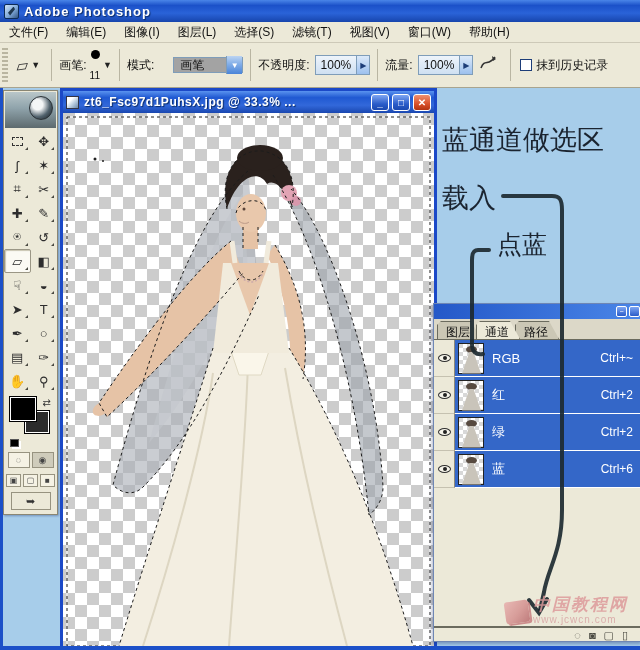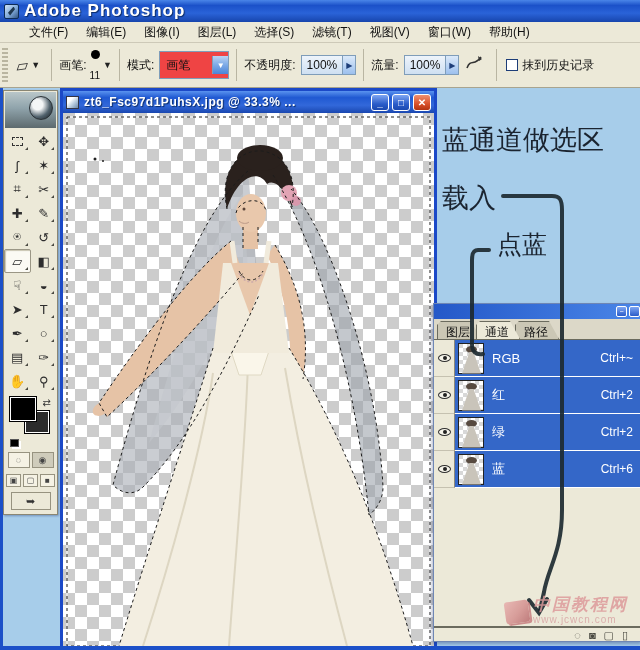--- a/index.html
+++ b/index.html
@@ -12,40 +12,40 @@
   .edge-b { position:absolute; left:0; bottom:0; width:640px; height:4px; background:#1c50c8; z-index:60; }
 
   .titlebar { position:absolute; left:0; top:0; width:640px; height:22px;
     background:linear-gradient(180deg,#4a85e8 0%,#1b51c9 25%,#2a63d8 60%,#1745ad 100%);
     display:flex; align-items:center; padding-left:4px; z-index:70; }
   .ps-icon { width:15px; height:15px; border-radius:2px; margin-right:5px;
     background:linear-gradient(135deg,#cfe3f6 0%,#7fa8d8 55%,#31537e 100%);
     border:1px solid #0d2b55; position:relative; }
   .ps-icon::after { content:""; position:absolute; left:3px; top:2px; width:7px; height:9px;
     background:#20384f; clip-path:polygon(80% 0,100% 30%,30% 100%,0 70%); }
-  .titlebar .title { color:#fff; font-weight:bold; font-size:17px; letter-spacing:1px;
+  .titlebar .title { color:#fff; font-weight:bold; font-size:13px; letter-spacing:1px;
     text-shadow:1px 1px 1px #0a2a66; }
 
   .menubar { position:absolute; left:0; top:22px; width:640px; height:21px; background:#ece9d8;
-    border-bottom:1px solid #cdc9b8; display:flex; align-items:center; padding-left:20px; z-index:70; }
+    border-bottom:1px solid #cdc9b8; display:flex; align-items:center; padding-left:0; z-index:70; }
   .menu-item { font-size:12px; color:#111; padding:2px 9px; white-space:nowrap; }
 
   .optionsbar { position:absolute; left:0; top:43px; width:640px; height:45px; background:#ece9d8;
     border-bottom:1px solid #a8a48f; display:flex; align-items:center; z-index:70; }
   .grip { width:6px; height:34px; margin:0 4px 0 2px;
     background:repeating-linear-gradient(180deg,#b9b5a0 0 2px,transparent 2px 4px); }
   .opt-sep { width:1px; height:32px; background:#b9b5a2; margin:0 7px; }
   .opt-label { font-size:12px; color:#111; white-space:nowrap; }
   .tool-preview { display:flex; align-items:center; gap:3px; margin:0 4px; }
   .eraser-glyph { font-size:16px; color:#333; transform:rotate(-8deg); }
   .dd-arrow { font-size:9px; color:#222; }
   .brush-dot-wrap { display:flex; flex-direction:column; align-items:flex-end; line-height:10px; margin:0 3px;gap:12px; }
   .brush-dot { width:9px; height:9px; background:#000; border-radius:50%; }
   .brush-size { font-size:10px; color:#111; }
-  .xp-combo { display:flex; align-items:center; height:28px; border:1px solid #7f9db9; background:#ef4444; margin-left:5px; }
+  .xp-combo { display:flex; align-items:center; height:16px; border:1px solid #7f9db9; background:#a3a3a3; margin-left:19px; }
   .xp-combo .val { font-size:12px; padding:0 6px; min-width:52px; color:#111; }
   .xp-combo .btn { width:16px; height:18px; color:#fff; font-size:8px; display:flex; align-items:center; justify-content:center;
     background:linear-gradient(180deg,#bcd4f2,#82aee8 45%,#4a84d8); border-left:1px solid #7f9db9; }
   .xp-spin { display:flex; align-items:center; height:20px; border:1px solid #7f9db9;
     background:linear-gradient(180deg,#eef4fb,#cfe0f2); margin-left:5px; }
   .xp-spin .val { font-size:12px; padding:0 5px; min-width:36px; color:#111; }
   .xp-spin .btn { width:13px; height:18px; font-size:8px; color:#1d3d78; display:flex; align-items:center; justify-content:center;
     background:linear-gradient(180deg,#dbe9f9,#9cc0ee); border-left:1px solid #7f9db9; }
   .airbrush { margin:0 6px; }
   .checkbox { width:12px; height:12px; border:1px solid #1d3d78; background:#fff; margin:0 4px 0 2px; }

